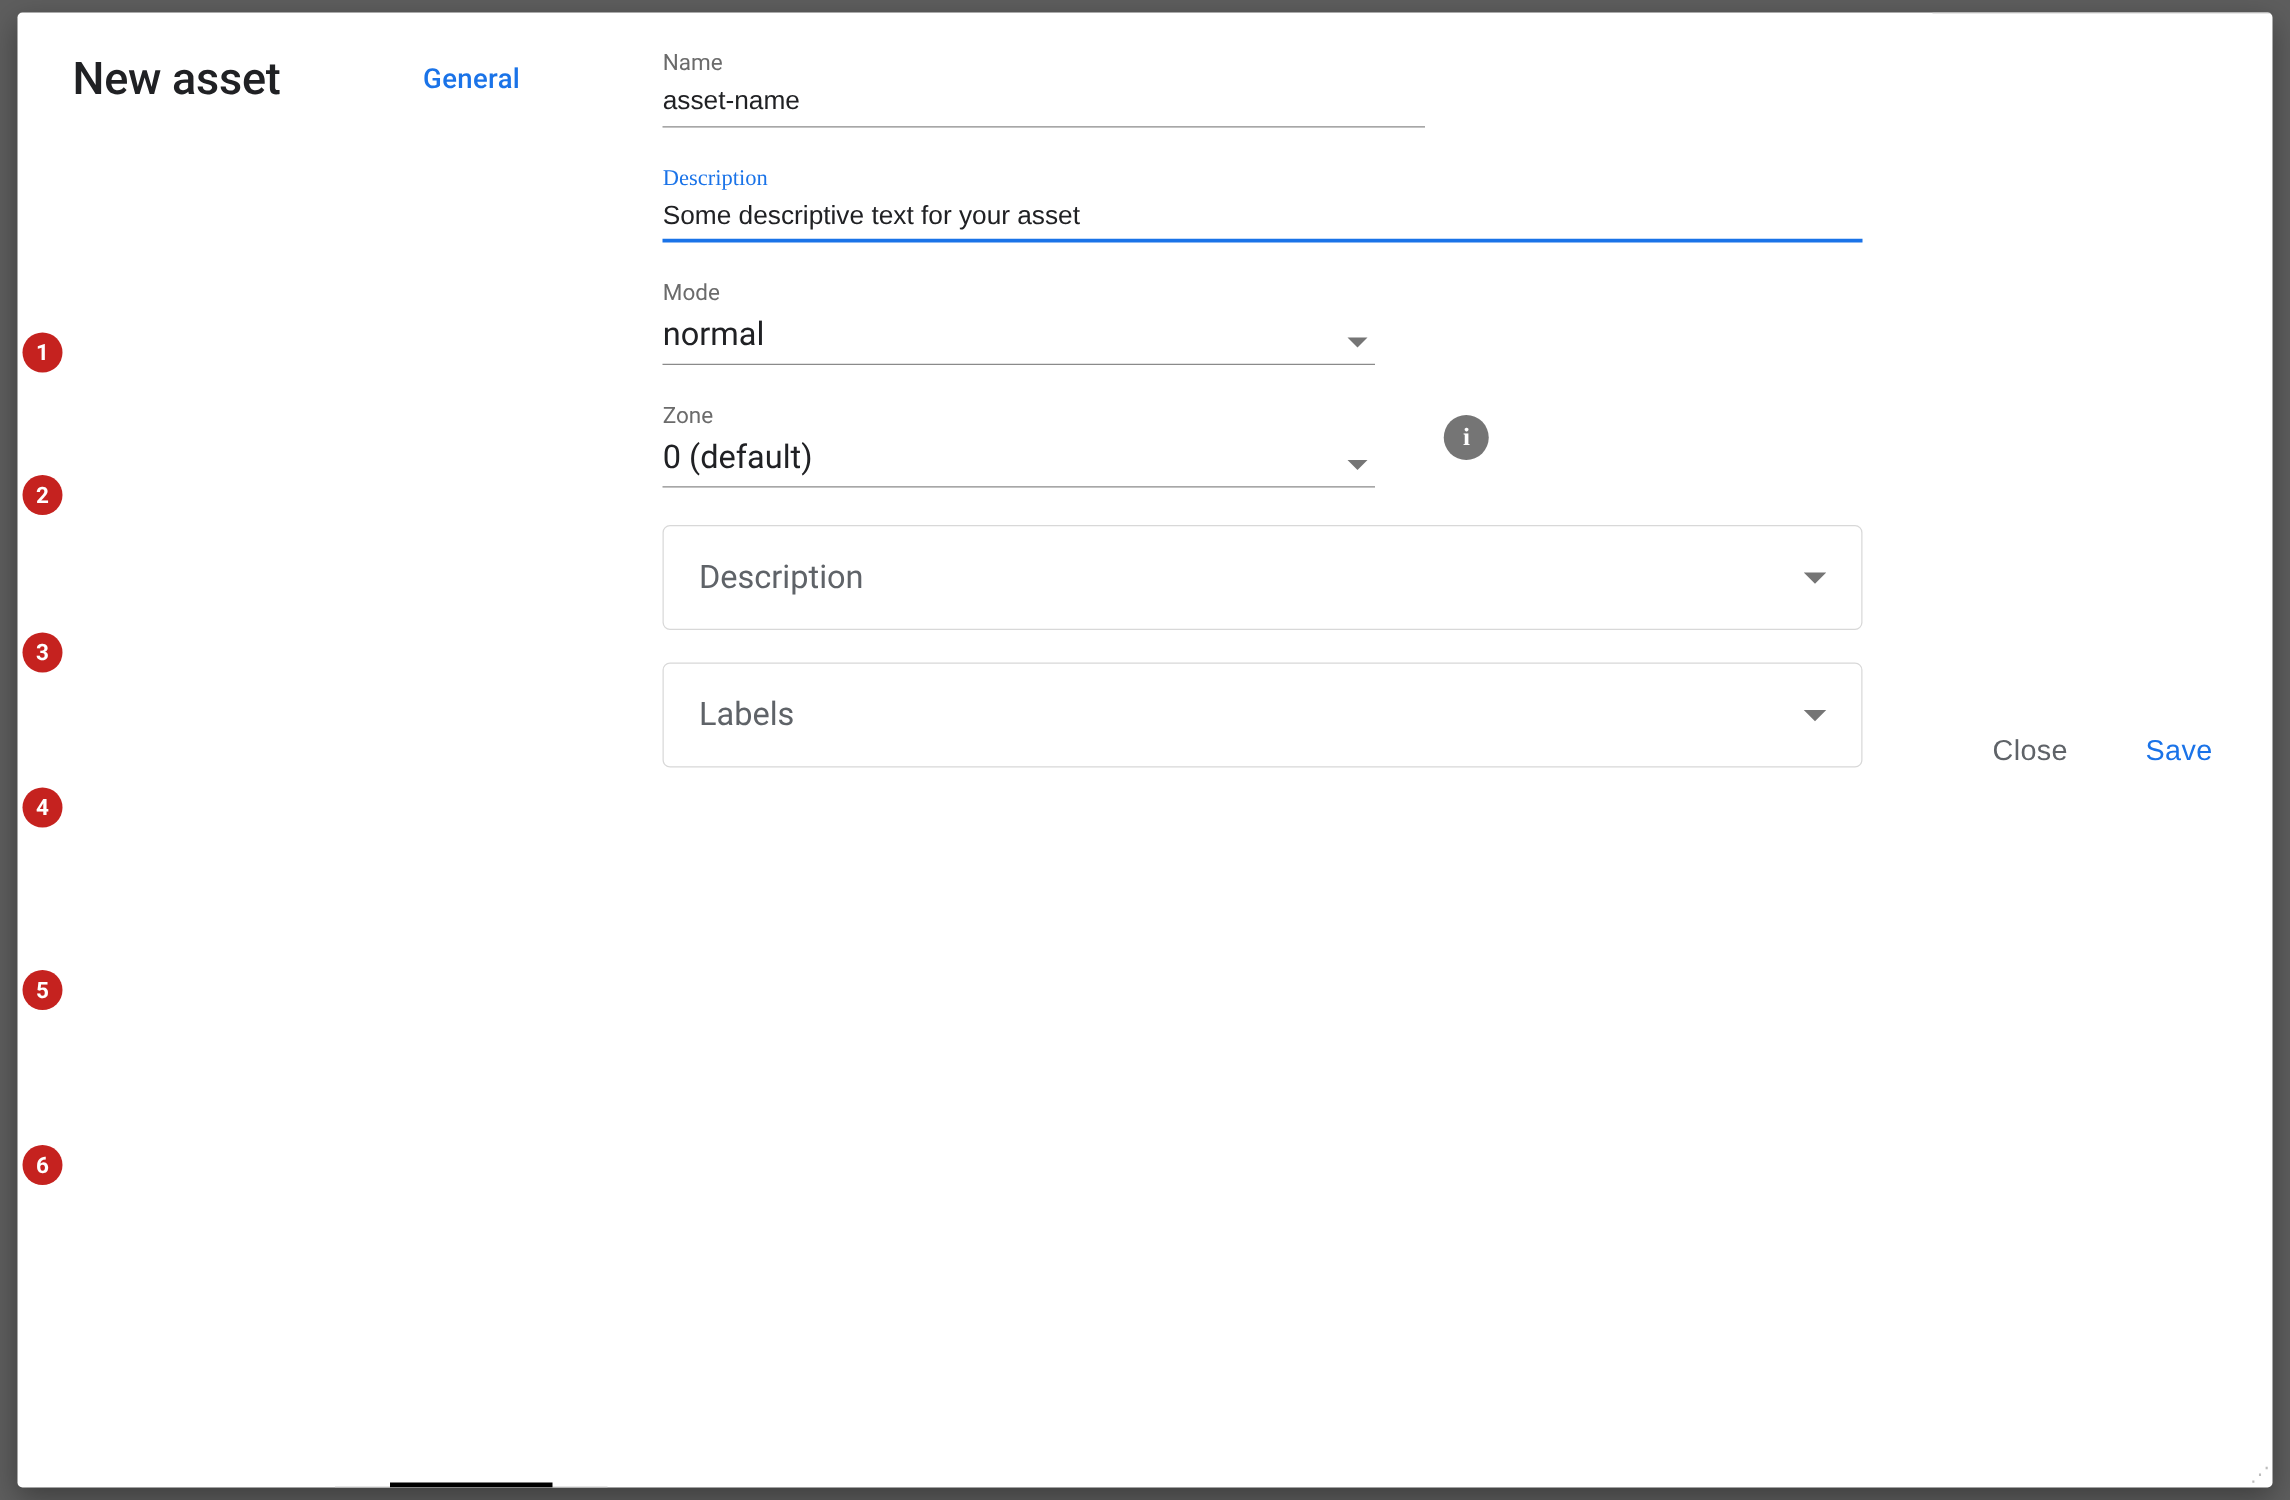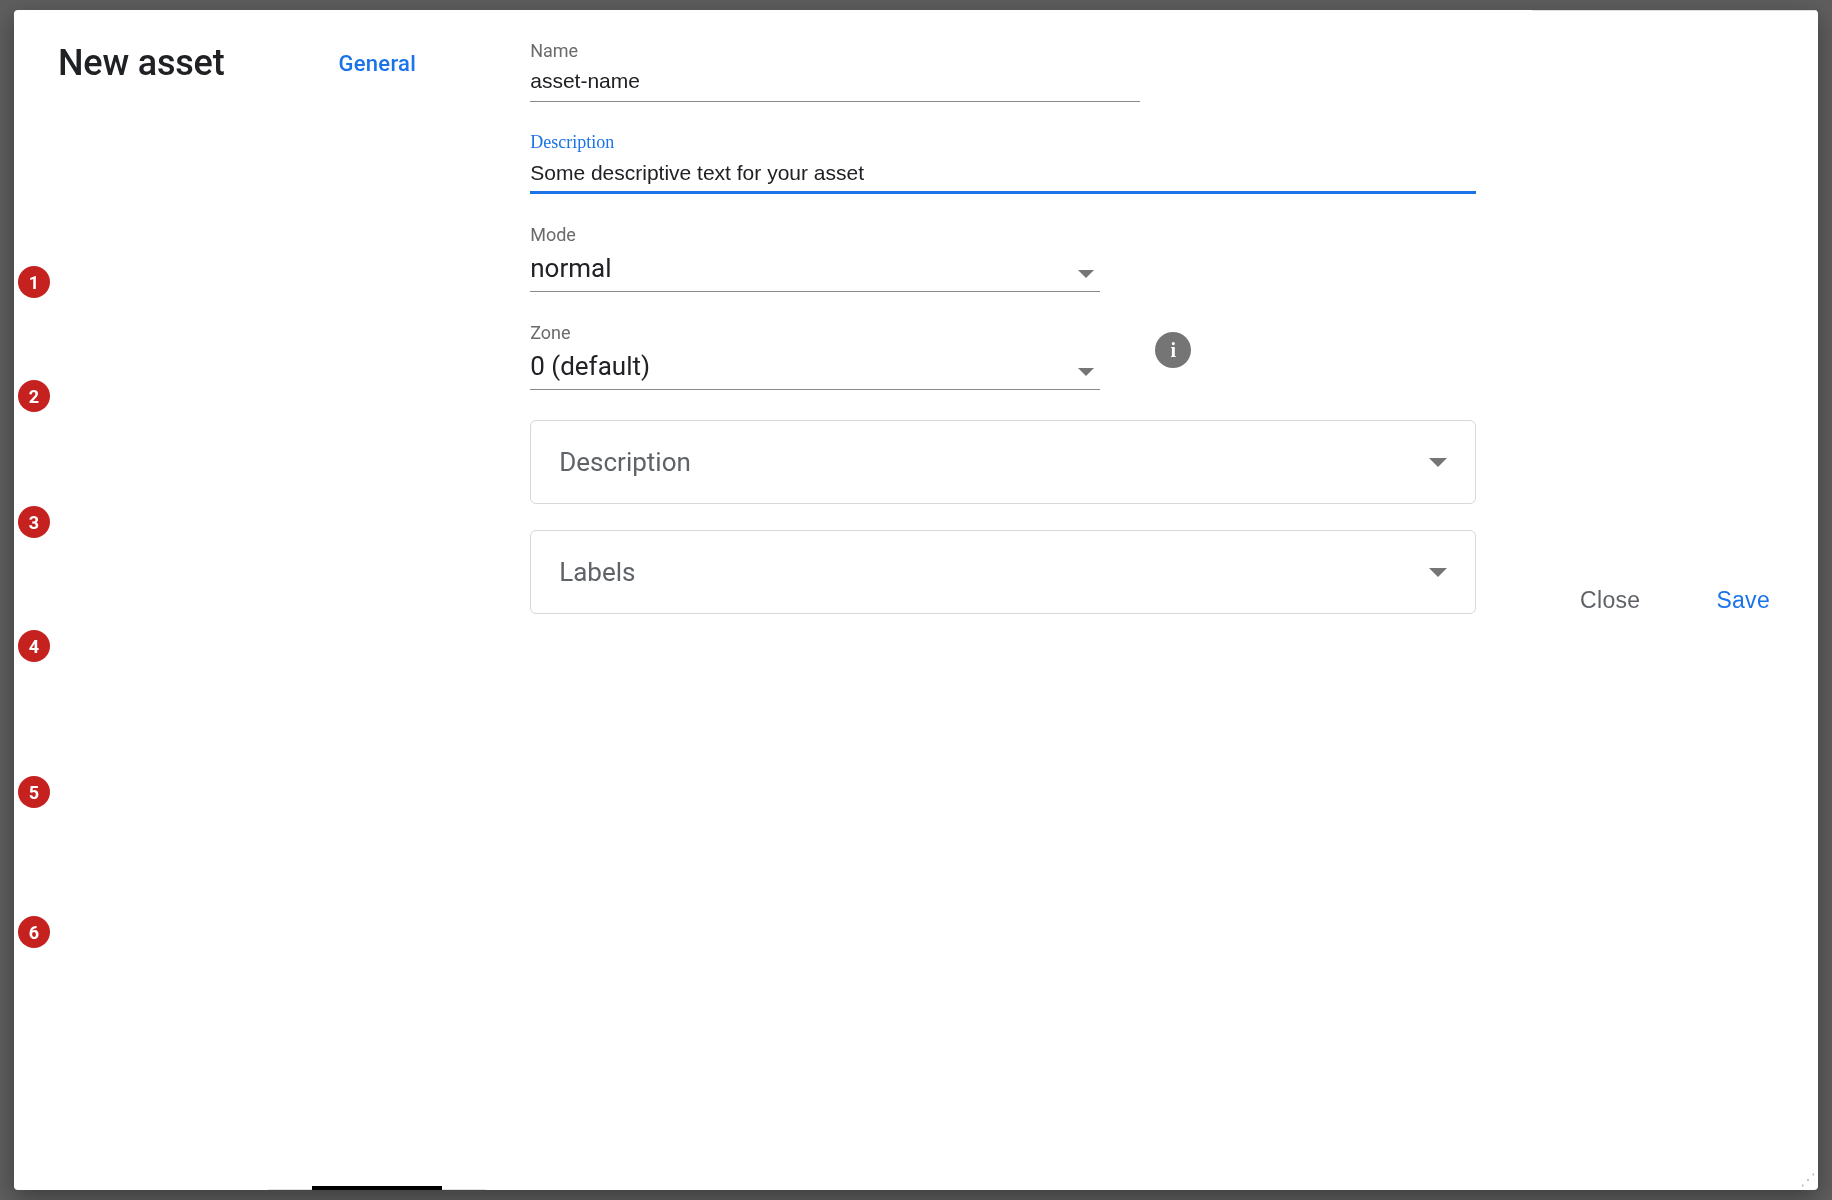--- a/index.html
+++ b/index.html
@@ -145,21 +145,21 @@
       width: 0; height: 0;
       border-left: 9px solid transparent;
       border-right: 9px solid transparent;
       border-top: 9px solid #757575;
     }
     .footer {
       border-top: 1px solid #e0e0e0;
       padding: 22px 38px;
       display: flex;
       justify-content: flex-end;
-      gap: 56px;
+      gap: 42px;
     }
     .btn {
       font-size: 23px;
       font-weight: 500;
       background: none;
       border: none;
       cursor: pointer;
       letter-spacing: 0.3px;
       padding: 6px 10px;
     }

